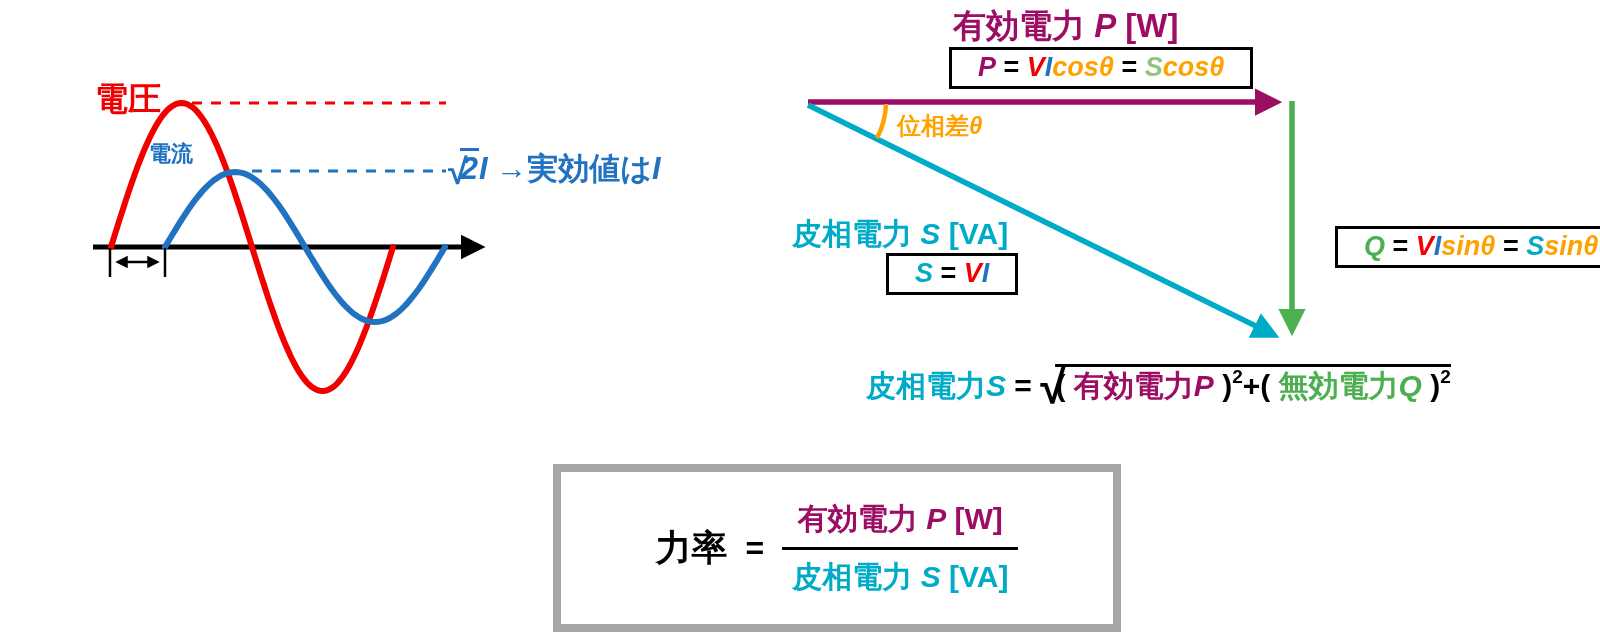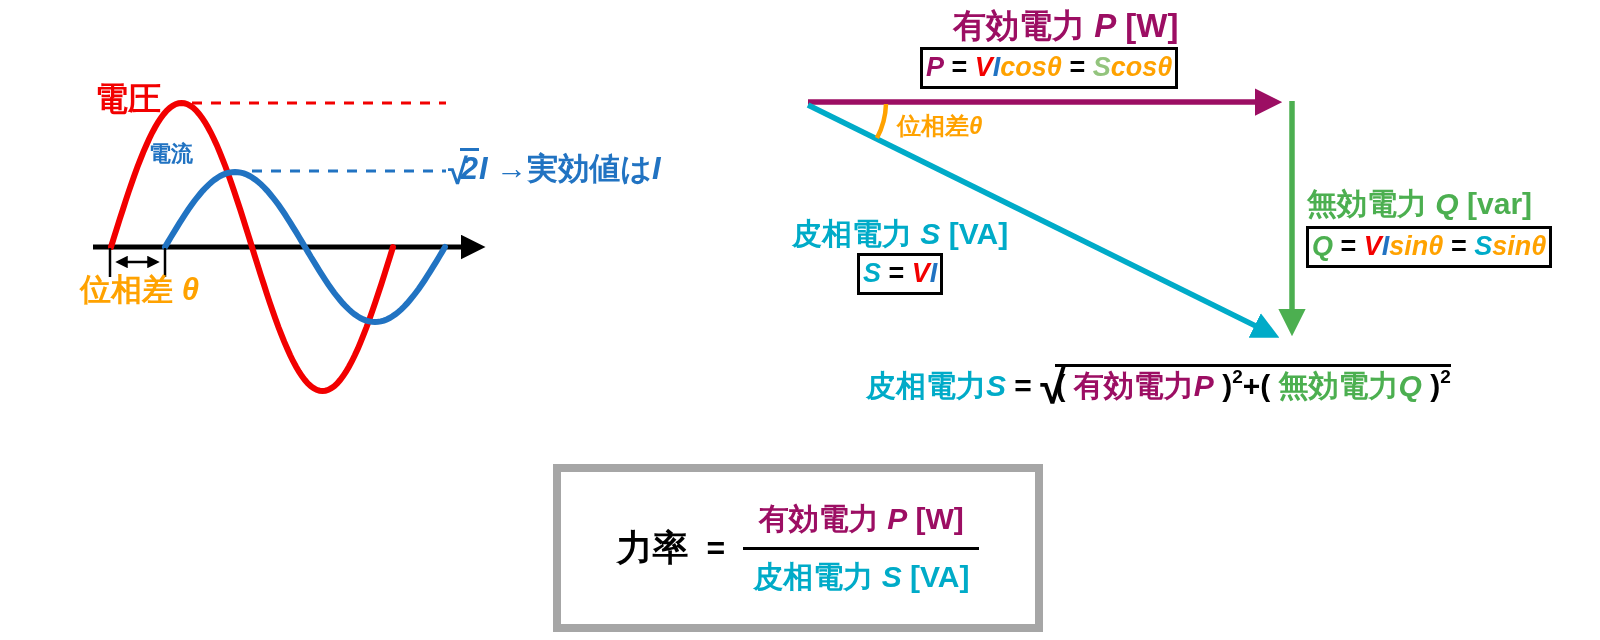--- a/index.html
+++ b/index.html
@@ -16,27 +16,27 @@
   .seg{white-space:pre;}
   .red{color:var(--red);} .blue{color:var(--blue);} .orange{color:var(--orange);}
   .purple{color:var(--purple);} .green{color:var(--green);} .lightgreen{color:var(--lightgreen);}
   .teal{color:var(--teal);} .black{color:var(--black);}
   .it{font-style:italic;}
   .sq{font-size:36px;vertical-align:-5px;margin-right:-8px;}
   .ol{border-top:3px solid currentColor;padding:0 1px;}
   .sup{font-size:19px;vertical-align:13px;}
   .fbox{
     position:absolute;border:3px solid #000;background:#fff;
-    padding:2px 3px 3px;font-size:27px;white-space:nowrap;
+    padding:2px 26px 3px;font-size:27px;white-space:nowrap;margin-left:29px;
   }
   .eqn{font-size:30px;}
   .sqrt{font-size:46px;vertical-align:-7px;margin-right:-10px;}
   .radicand{border-top:3.5px solid #000;padding-top:2px;}
   .pf{
-    position:absolute;left:553px;top:464px;width:490px;height:168px;box-sizing:border-box;
+    position:absolute;left:553px;top:464px;width:568px;height:168px;box-sizing:border-box;
     border:8px solid var(--gray);background:#fff;
     display:flex;align-items:center;justify-content:center;gap:18px;
   }
   .pf-lhs{font-size:36px;color:#000;}
   .pf-eq{font-size:32px;color:#000;}
   .frac{display:flex;flex-direction:column;align-items:center;font-size:30px;}
   .frac .num{padding:0 10px 7px;}
   .frac .den{border-top:3px solid #000;padding:7px 10px 0;}
 </style>
 </head>
@@ -71,28 +71,26 @@
 
     <line x1="808" y1="102" x2="1274" y2="102" style="stroke:var(--purple)" stroke-width="5.5" marker-end="url(#mk-purple)"></line>
     <line x1="808" y1="105" x2="1272" y2="334" style="stroke:var(--teal)" stroke-width="5.5" marker-end="url(#mk-teal)"></line>
     <line x1="1292" y1="101" x2="1292" y2="328" style="stroke:var(--green)" stroke-width="5.5" marker-end="url(#mk-green)"></line>
     <path d="M 886 104 A 78 78 0 0 1 877 138" fill="none" style="stroke:var(--orange)" stroke-width="4.5"></path>
   </svg>
 
   <div class="t red" style="left:95px;top:80px;font-size:33px;">電圧</div>
   <div class="t blue" style="left:149px;top:141px;font-size:22px;">電流</div>
   <div class="t" style="left:448px;top:151px;font-size:31px;"><span class="seg blue sq">√</span><span class="seg blue it ol">2</span><span class="seg blue it">I</span><span class="seg blue"> →</span><span class="seg blue">実効値は</span><span class="seg blue it">I</span></div>
-  <div class="t" style="left:80px;top:272px;font-size:31px;"><span class="seg orange">位相差 </span><span class="seg orange it">θ</span></div>
 
   <div class="t" style="left:953px;top:7px;font-size:33px;"><span class="seg purple">有効電力 </span><span class="seg purple it">P</span><span class="seg purple"> [W]</span></div>
   <div class="fbox" style="left:920px;top:47px;"><span class="seg purple it">P</span><span class="seg black"> = </span><span class="seg red it">V</span><span class="seg blue it">I</span><span class="seg orange it">cosθ</span><span class="seg black"> = </span><span class="seg lightgreen it">S</span><span class="seg orange it">cosθ</span></div>
   <div class="t" style="left:897px;top:112px;font-size:24px;"><span class="seg orange">位相差</span><span class="seg orange it">θ</span></div>
   <div class="t" style="left:792px;top:217px;font-size:30px;"><span class="seg teal">皮相電力 </span><span class="seg teal it">S</span><span class="seg teal"> [VA]</span></div>
   <div class="fbox" style="left:857px;top:253px;"><span class="seg teal it">S</span><span class="seg black"> = </span><span class="seg red it">V</span><span class="seg blue it">I</span></div>
-  <div class="t" style="left:1307px;top:187px;font-size:30px;"><span class="seg green">無効電力 </span><span class="seg green it">Q</span><span class="seg green"> [var]</span></div>
   <div class="fbox" style="left:1306px;top:226px;"><span class="seg green it">Q</span><span class="seg black"> = </span><span class="seg red it">V</span><span class="seg blue it">I</span><span class="seg orange it">sinθ</span><span class="seg black"> = </span><span class="seg teal it">S</span><span class="seg orange it">sinθ</span></div>
 
   <div class="t eqn" style="left:866px;top:361px;text-align:center;">
     <span><span class="seg teal">皮相電力</span><span class="seg teal it">S</span><span class="seg black"> = </span></span><span class="sqrt black">√</span><span class="radicand"><span class="seg black">( </span><span class="seg purple">有効電力</span><span class="seg purple it">P</span><span class="seg black"> )</span><span class="seg black sup">2</span><span class="seg black">+</span><span class="seg black">( </span><span class="seg green">無効電力</span><span class="seg green it">Q</span><span class="seg black"> )</span><span class="seg black sup">2</span></span>
   </div>
 
   <div class="pf">
     <span class="pf-lhs">力率</span>
     <span class="pf-eq">=</span>
     <span class="frac">

